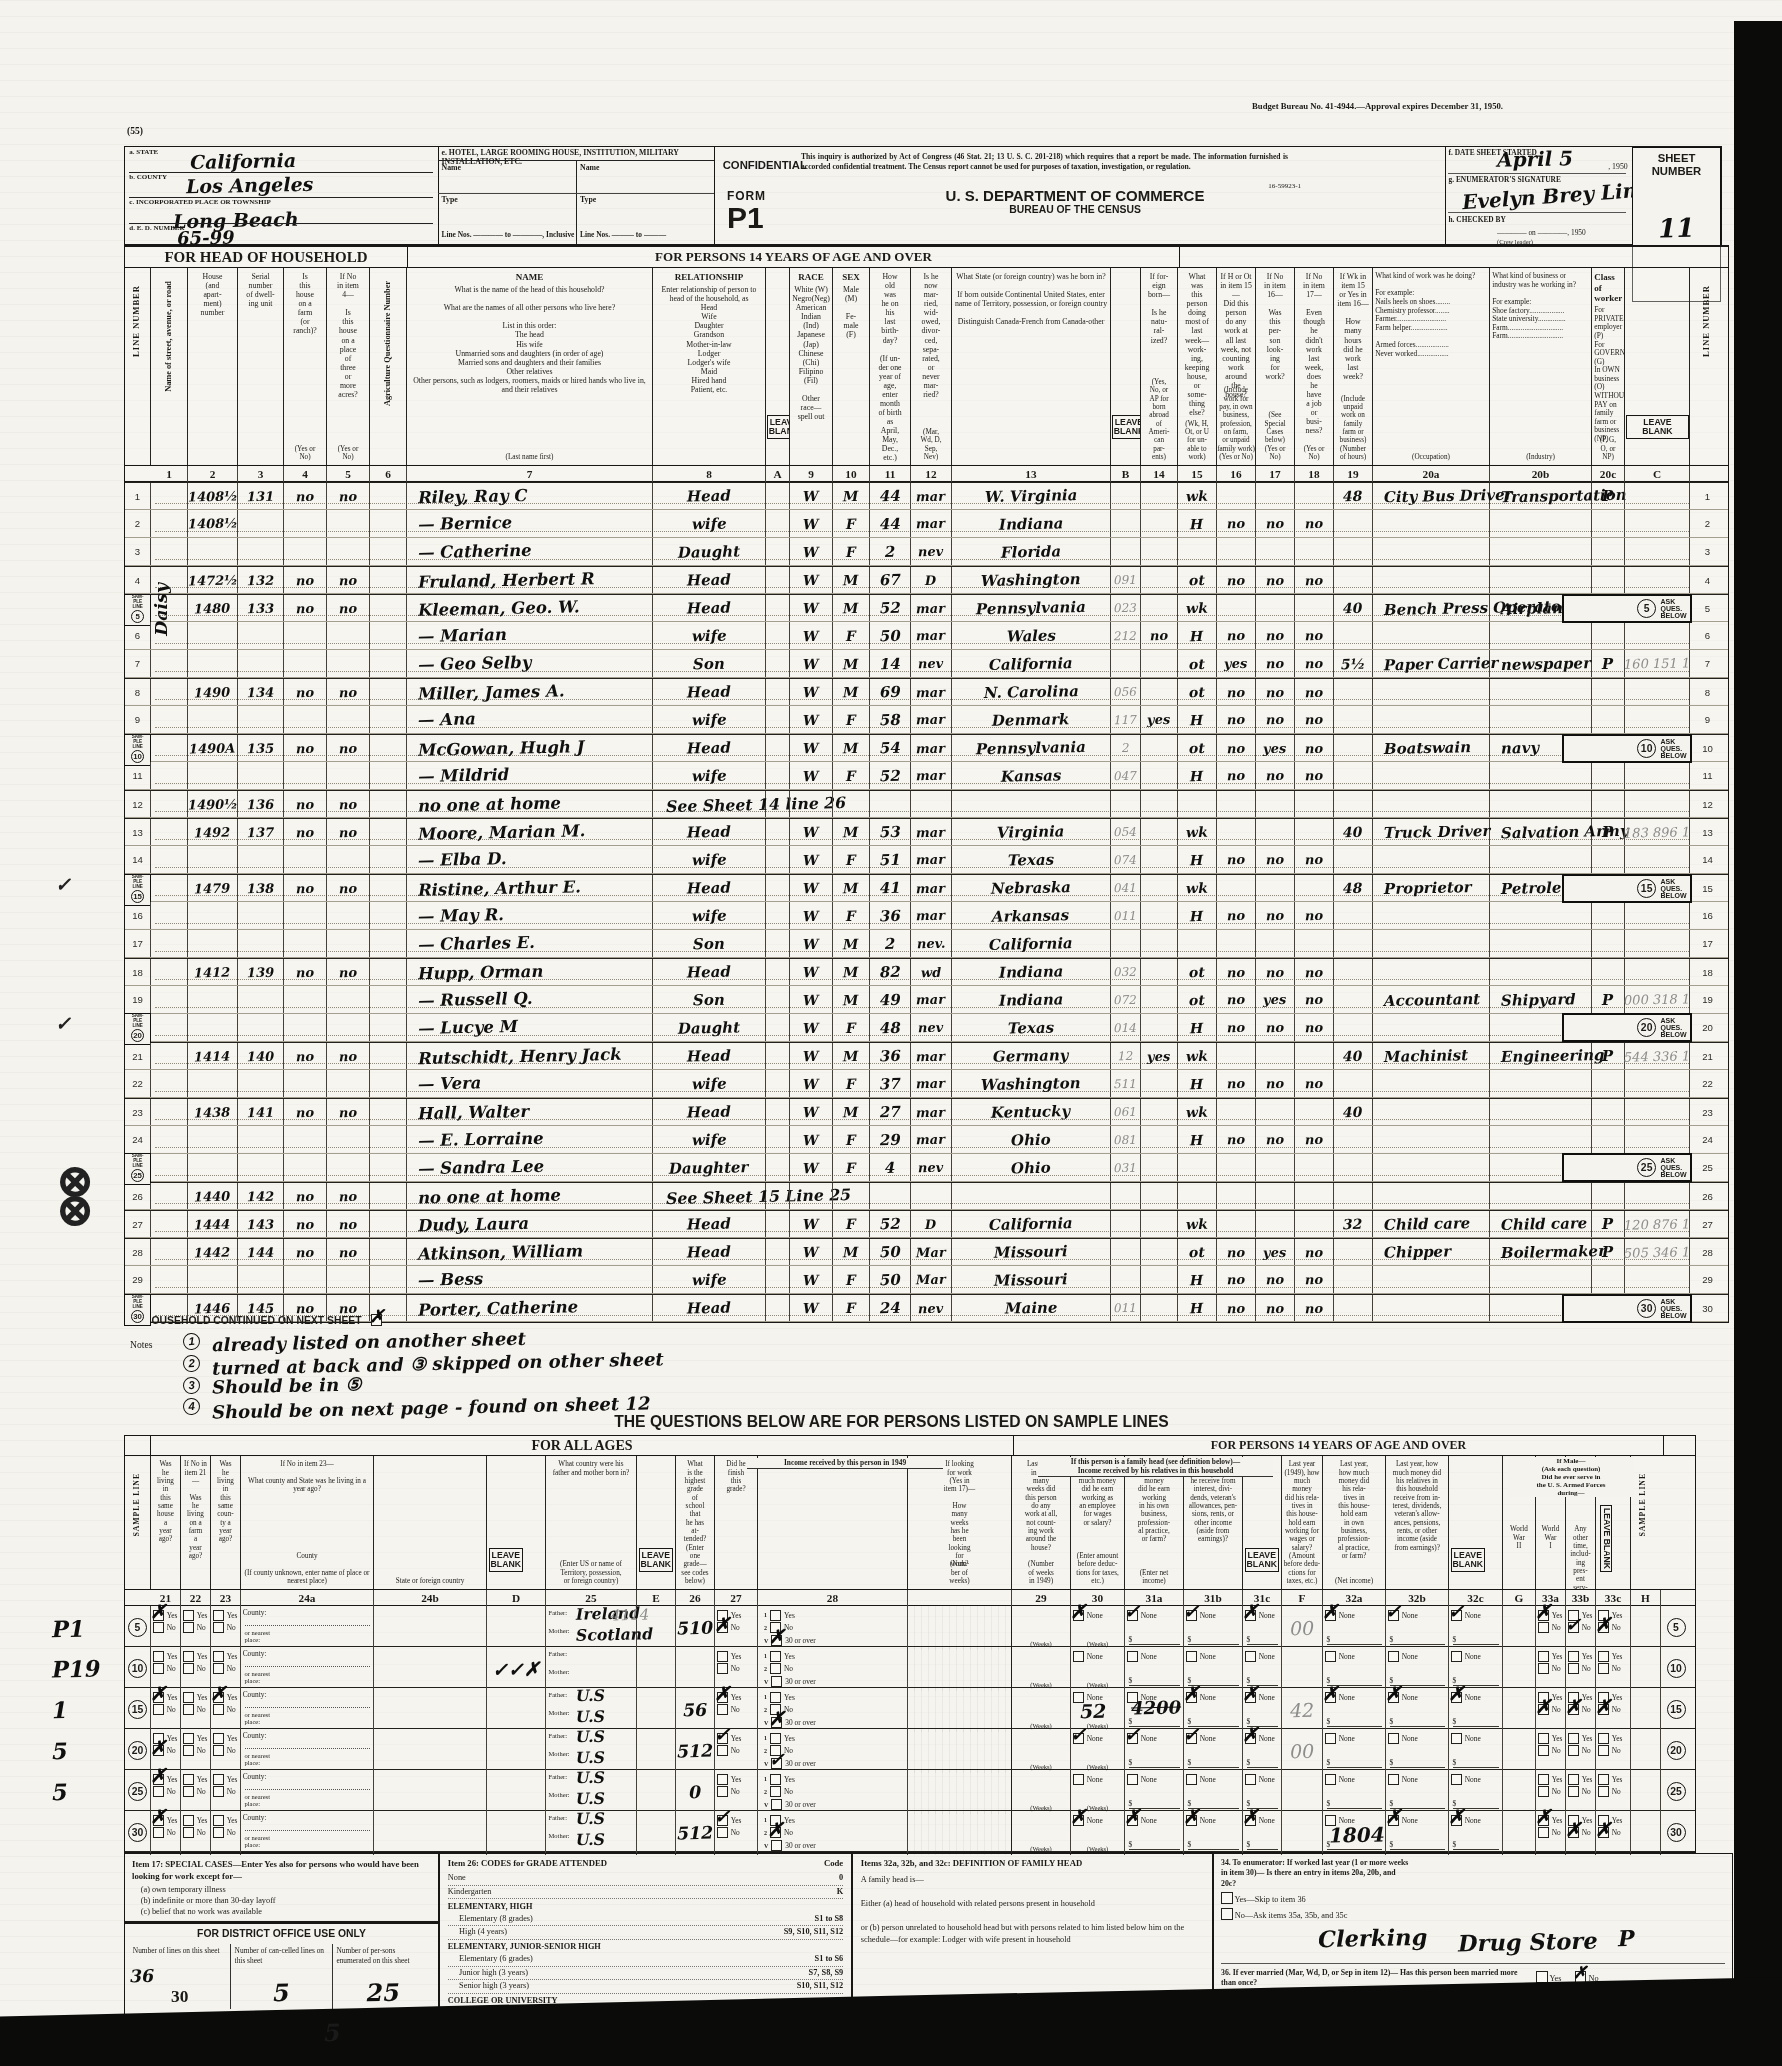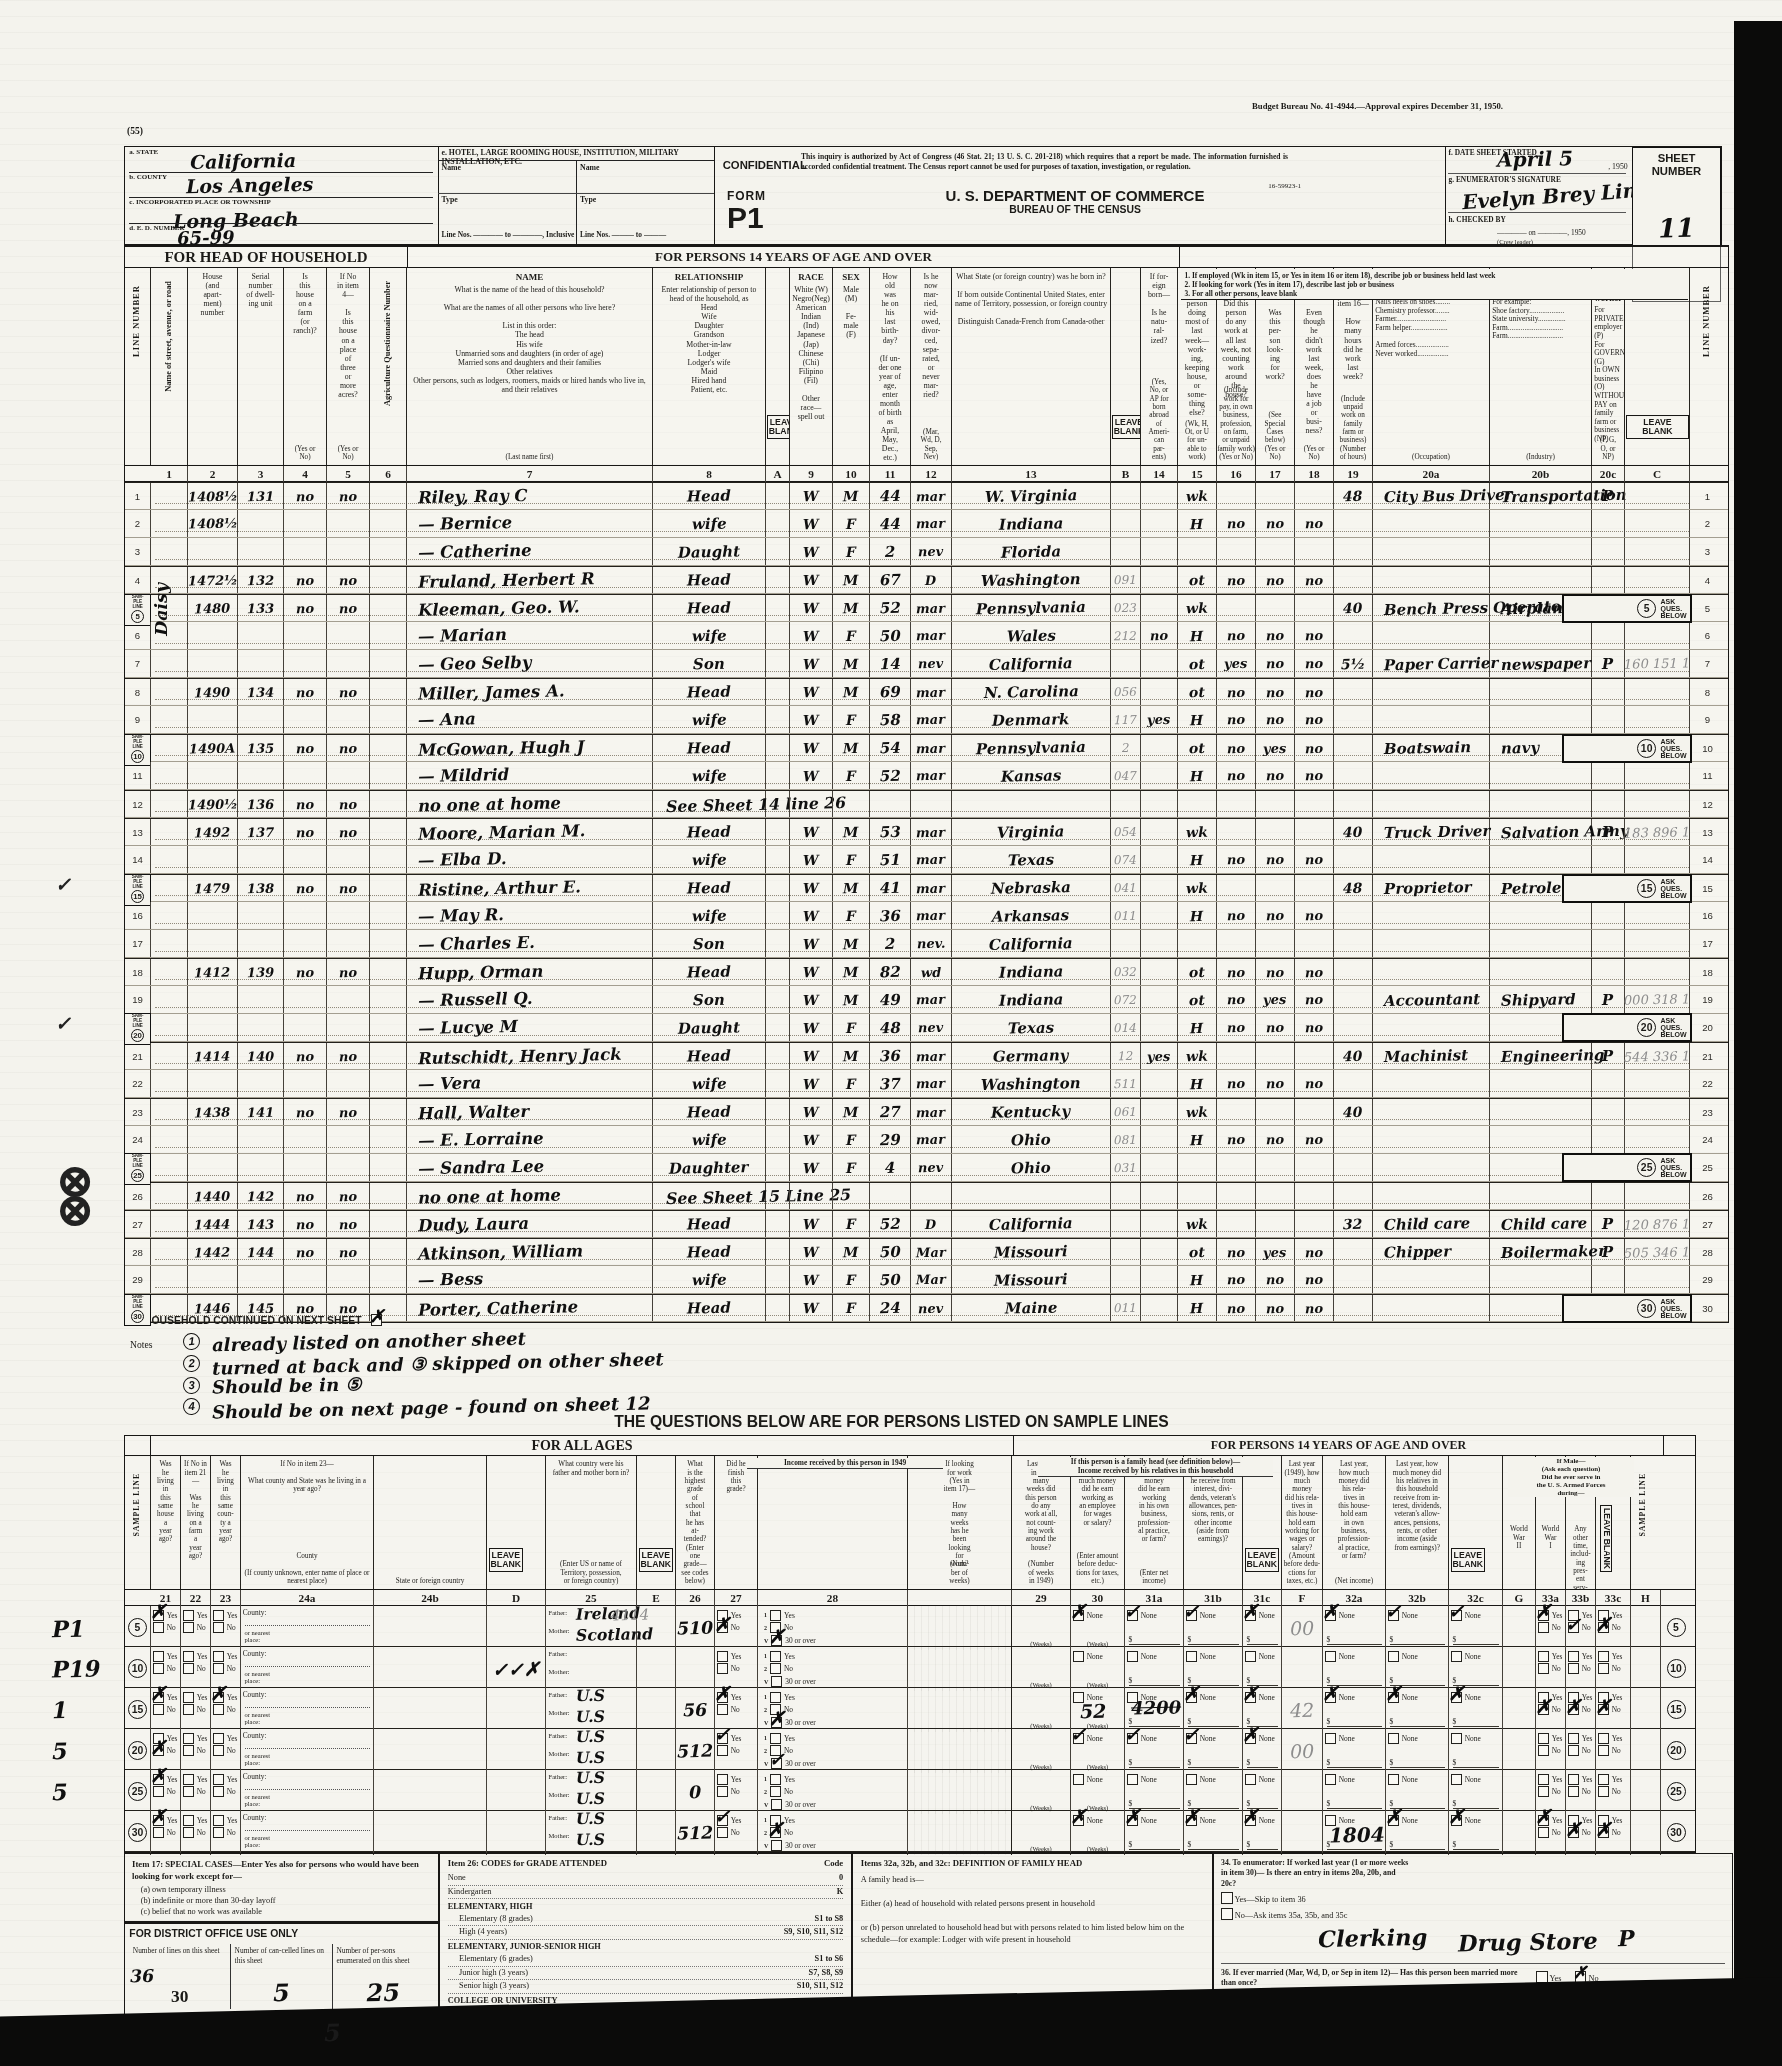--- a/index.html
+++ b/index.html
@@ -399,23 +399,20 @@
 Farm..............................</div><div class="hfoot">(Industry)</div></div>
         <div class="hcell" style="text-align: left; font-size: 7.4px;"><div class="hhead">Class of worker</div><div class="pre">For PRIVATE employer (P)
 For GOVERNMENT (G)
 In OWN business (O)
 WITHOUT PAY on family farm or business (NP)</div><div class="hfoot">(P, G,
 O, or
 NP)</div></div>
         <div class="hcell"><div class="leaveb" style="position: absolute; left: 0.9px; bottom: 26px;">LEAVE BLANK</div></div>
         <div class="hcell" style="border-right: 0px;"><div class="vt b" style="position: absolute; left: 11.3px; top: 17.4px; font-size: 8.7px; letter-spacing: 0.9px;">LINE NUMBER</div></div>
       </div>
-      <div class="pre b" style="position: absolute; left: 1056px; top: 22px; width: 500px; font-size: 7.4px; text-align: left; background: rgb(244, 243, 237); padding: 1.7px 3.5px; border-bottom: 1.3px solid rgb(24, 23, 21);">1. If employed (Wk in item 15, or Yes in item 16 or item 18), describe job or business held last week
-2. If looking for work (Yes in item 17), describe last job or business
-3. For all other persons, leave blank</div>
       <div class="numrow" style="grid-template-columns: 26px 37px 50px 46px 43px 43px 37px 246px 113px 24px 43px 37px 41px 41px 159px 30px 37px 39px 39px 39px 39px 39px 117px 102px 33px 65px 35px; height: 17.4px;">
         <div></div>
         <div style="border-right: 0.7px solid rgb(68, 64, 58); height: 100%; line-height: 16.5px;">1</div>
         <div style="border-right: 0.7px solid rgb(68, 64, 58); height: 100%; line-height: 16.5px;">2</div>
         <div style="border-right: 0.7px solid rgb(68, 64, 58); height: 100%; line-height: 16.5px;">3</div>
         <div style="border-right: 0.7px solid rgb(68, 64, 58); height: 100%; line-height: 16.5px;">4</div>
         <div style="border-right: 0.7px solid rgb(68, 64, 58); height: 100%; line-height: 16.5px;">5</div>
         <div style="border-right: 0.7px solid rgb(68, 64, 58); height: 100%; line-height: 16.5px;">6</div>
         <div style="border-right: 0.7px solid rgb(68, 64, 58); height: 100%; line-height: 16.5px;">7</div>
         <div style="border-right: 0.7px solid rgb(68, 64, 58); height: 100%; line-height: 16.5px;">8</div>
@@ -3659,21 +3656,21 @@
       <div class="hw t" style="left: 52px; top: 1779px; font-size: 22.6px;">5</div>
     </div>
 
   <div class="ftbox" style="left:124px;top:1853px;width:315px;height:70px;border-bottom-width:2.2px">
     <div class="fthead">Item 17:  SPECIAL CASES—Enter Yes also for persons who would have been looking for work except for—</div>
     <div class="pre" style="margin-top:3.5px;padding-left:8.7px">(a)  own temporary illness
 (b)  indefinite or more than 30-day layoff
 (c)  belief that no work was available</div>
   </div>
   <div class="ftbox" style="left:124px;top:1923px;width:315px;height:98px;padding:2.6px 4.3px">
-    <div class="fthead sans" style="font-size:10.4px">FOR DISTRICT OFFICE USE ONLY</div>
+    <div class="fthead sans" style="text-align:center;font-size:10.4px">FOR DISTRICT OFFICE USE ONLY</div>
     <div id="district" style="display:flex;margin-top:4.3px;height:65px">
         <div style="flex: 1 1 0%; border-right: 0.9px solid rgb(51, 51, 51); position: relative; padding: 1.7px 3.5px; font-size: 7.4px;">
           <div class="pre">Number of lines on this sheet</div>
           <div class="b" style="position: absolute; left: 0px; right: 0px; bottom: 1.7px; text-align: center; font-size: 17.4px;">30</div>
         </div>
         <div style="flex: 1 1 0%; border-right: 0.9px solid rgb(51, 51, 51); position: relative; padding: 1.7px 3.5px; font-size: 7.4px;">
           <div class="pre">Number of can-celled lines on this sheet</div>
           <div class="hw" style="position: absolute; left: 0px; right: 0px; bottom: 1.7px; text-align: center; font-size: 24px;">5</div>
         </div>
         <div style="flex: 1 1 0%; border-right: none; position: relative; padding: 1.7px 3.5px; font-size: 7.4px;">

